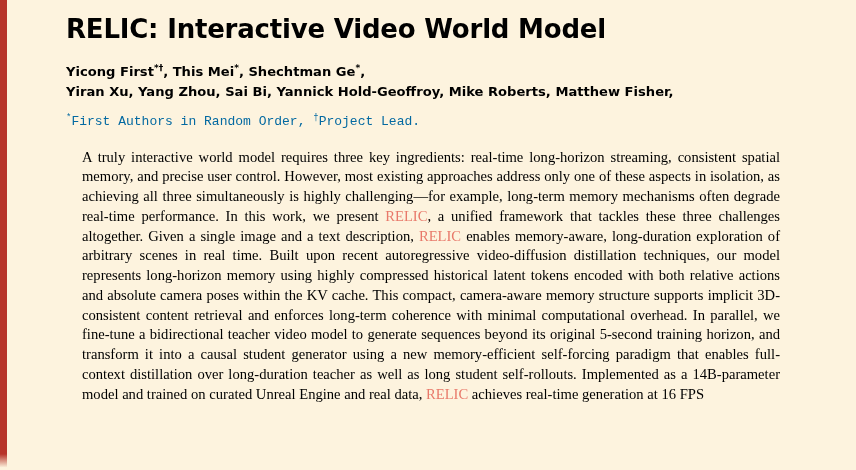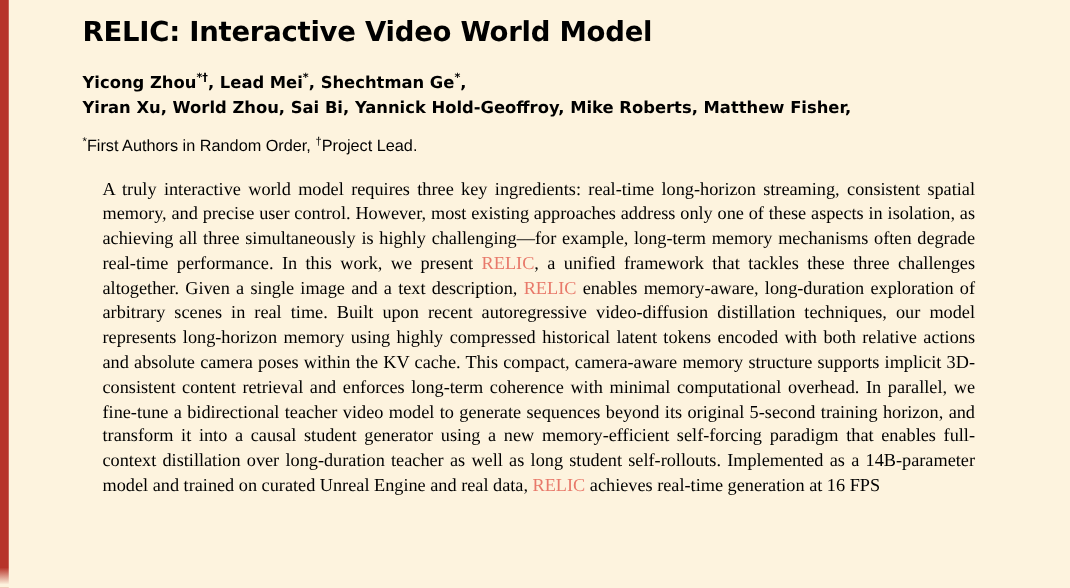--- a/index.html
+++ b/index.html
@@ -27,21 +27,21 @@
     left: 7px;
     top: 0;
     width: 849px;
     height: 470px;
     box-sizing: border-box;
     padding: 14px 60px 0 59px;
   }
   .title {
     font-family: "DejaVu Sans", sans-serif;
     font-weight: bold;
-    font-size: 22px;
+    font-size: 26px;
     line-height: 1.22;
     color: #000;
     letter-spacing: -0.2px;
     margin: 0 0 16px 0;
   }
   .authors {
     font-family: "DejaVu Sans", sans-serif;
     font-weight: bold;
     font-size: 13.1px;
     line-height: 1.52;
@@ -50,23 +50,23 @@
   }
   .authors .line {
     white-space: nowrap;
   }
   sup {
     font-size: 9px;
     vertical-align: super;
     line-height: 0;
   }
   .footnote {
-    font-family: Liberation Sans, sans-serif;
+    font-family: Liberation Mono, monospace;
     font-size: 13px;
-    color: #000000;
+    color: #0369a1;
     margin: 0 0 19px 0;
   }
   .abstract {
     font-size: 14.6px;
     line-height: 1.355;
     text-align: justify;
     color: #000;
     margin: 16px;
     hyphens: none;
   }
@@ -89,22 +89,22 @@
 
 <div class="left-rule"></div>
 
 <div class="page">
 
   <h1 class="title">
     <span>RELIC: Interactive Video World Model</span><br>
   </h1>
 
   <div class="authors">
-    <div class="line"><span>Yicong Zhou</span><sup>*†</sup><span>, Lead Mei</span><sup>*</sup><span>, Shechtman Ge</span><sup>*</sup><span>,</span></div>
-    <div class="line">Yiran Xu, World Zhou, Sai Bi, Yannick Hold-Geoffroy, Mike Roberts, Matthew Fisher,</div>
+    <div class="line"><span>Yicong First</span><sup>*†</sup><span>, This Mei</span><sup>*</sup><span>, Shechtman Ge</span><sup>*</sup><span>,</span></div>
+    <div class="line">Yiran Xu, Yang Zhou, Sai Bi, Yannick Hold-Geoffroy, Mike Roberts, Matthew Fisher,</div>
   </div>
 
   <div class="footnote"><sup>*</sup><span>First Authors in Random Order, </span><sup>†</sup><span>Project Lead.</span></div>
 
   <p class="abstract"><span>A truly interactive world model requires three key ingredients: real-time long-horizon streaming, consistent spatial memory, and precise user control. However, most existing approaches address only one of these aspects in isolation, as achieving all three simultaneously is highly challenging—for example, long-term memory mechanisms often degrade real-time performance. In this work, we present </span><span class="hl">RELIC</span><span>, a unified framework that tackles these three challenges altogether. Given a single image and a text description, </span><span class="hl">RELIC</span><span> enables memory-aware, long-duration exploration of arbitrary scenes in real time. Built upon recent autoregressive video-diffusion distillation techniques, our model represents long-horizon memory using highly compressed historical latent tokens encoded with both relative actions and absolute camera poses within the KV cache. This compact, camera-aware memory structure supports implicit 3D-consistent content retrieval and enforces long-term coherence with minimal computational overhead. In parallel, we fine-tune a bidirectional teacher video model to generate sequences beyond its original 5-second training horizon, and transform it into a causal student generator using a new memory-efficient self-forcing paradigm that enables full-context distillation over long-duration teacher as well as long student self-rollouts. Implemented as a 14B-parameter model </span><span>and trained on curated Unreal Engine and real data, </span><span class="hl">RELIC</span><span> achieves real-time generation at 16 FPS</span></p>
 
 </div>
 
 <div class="fade-bottom"></div>
 

